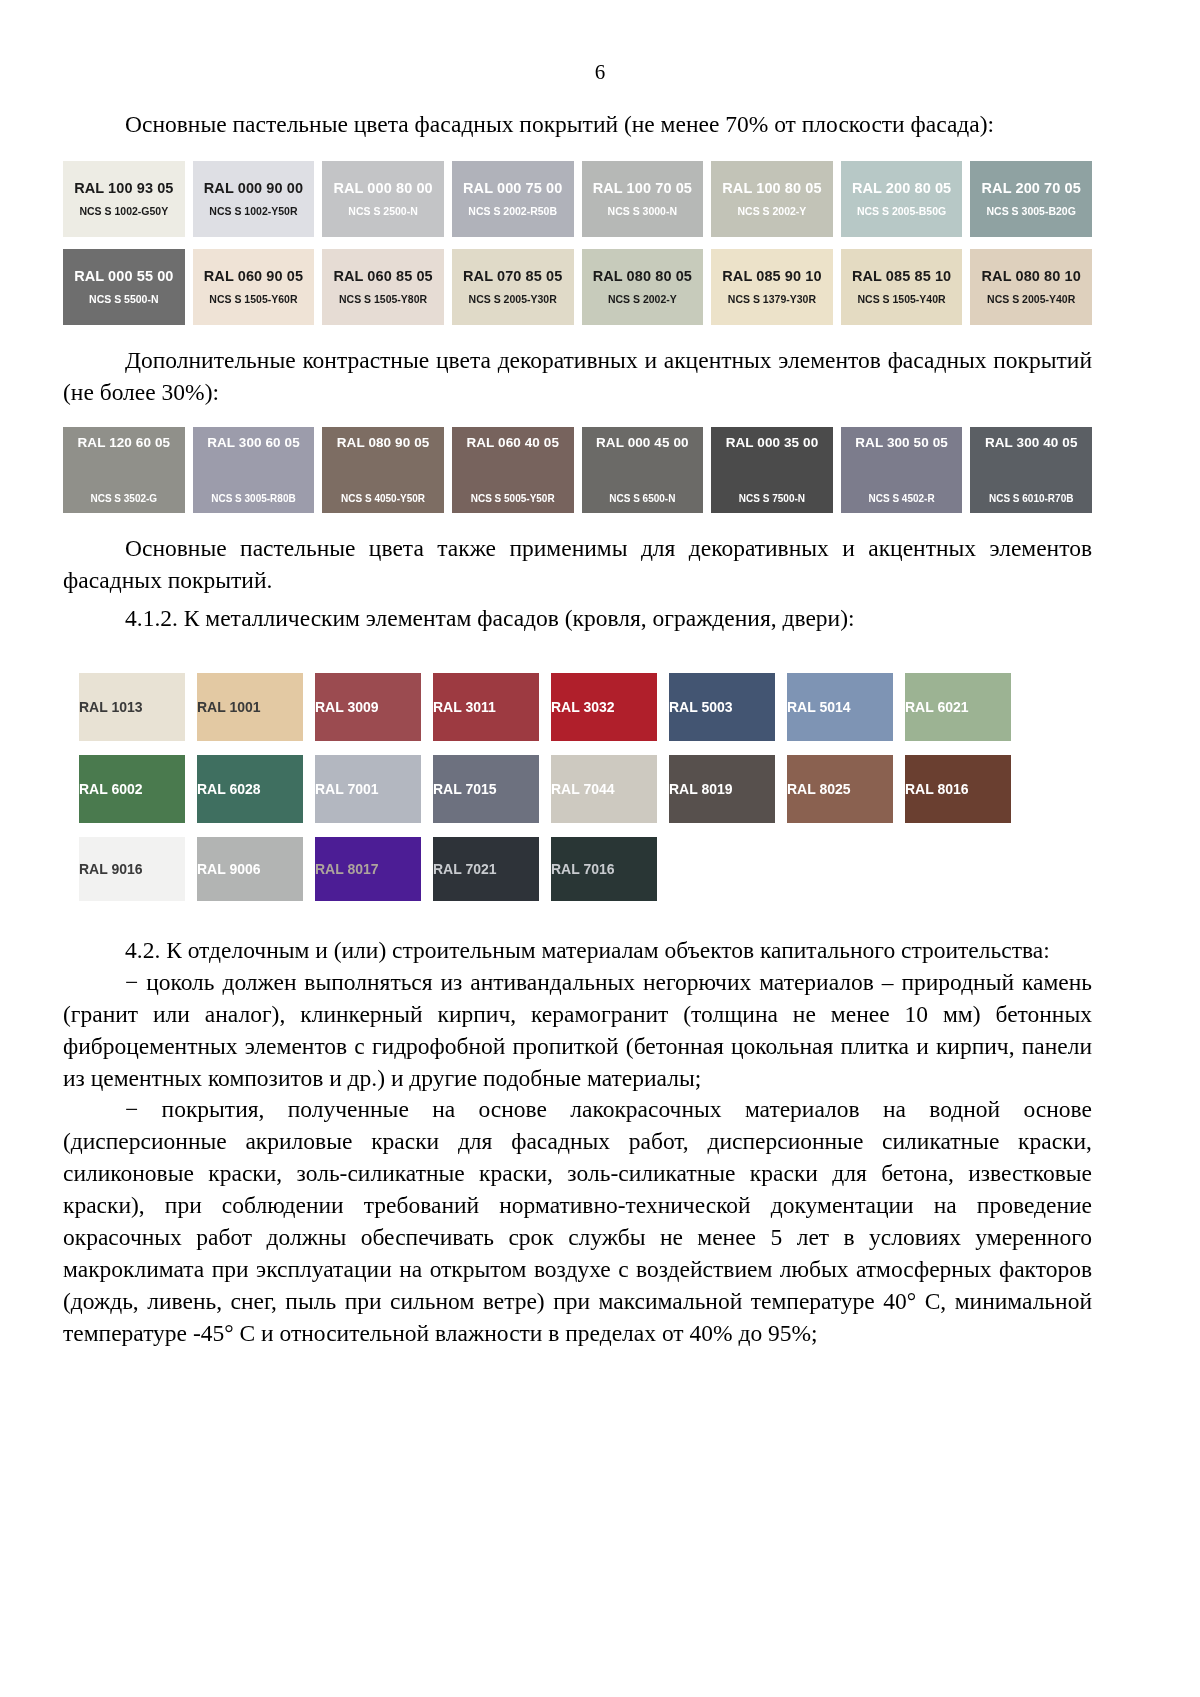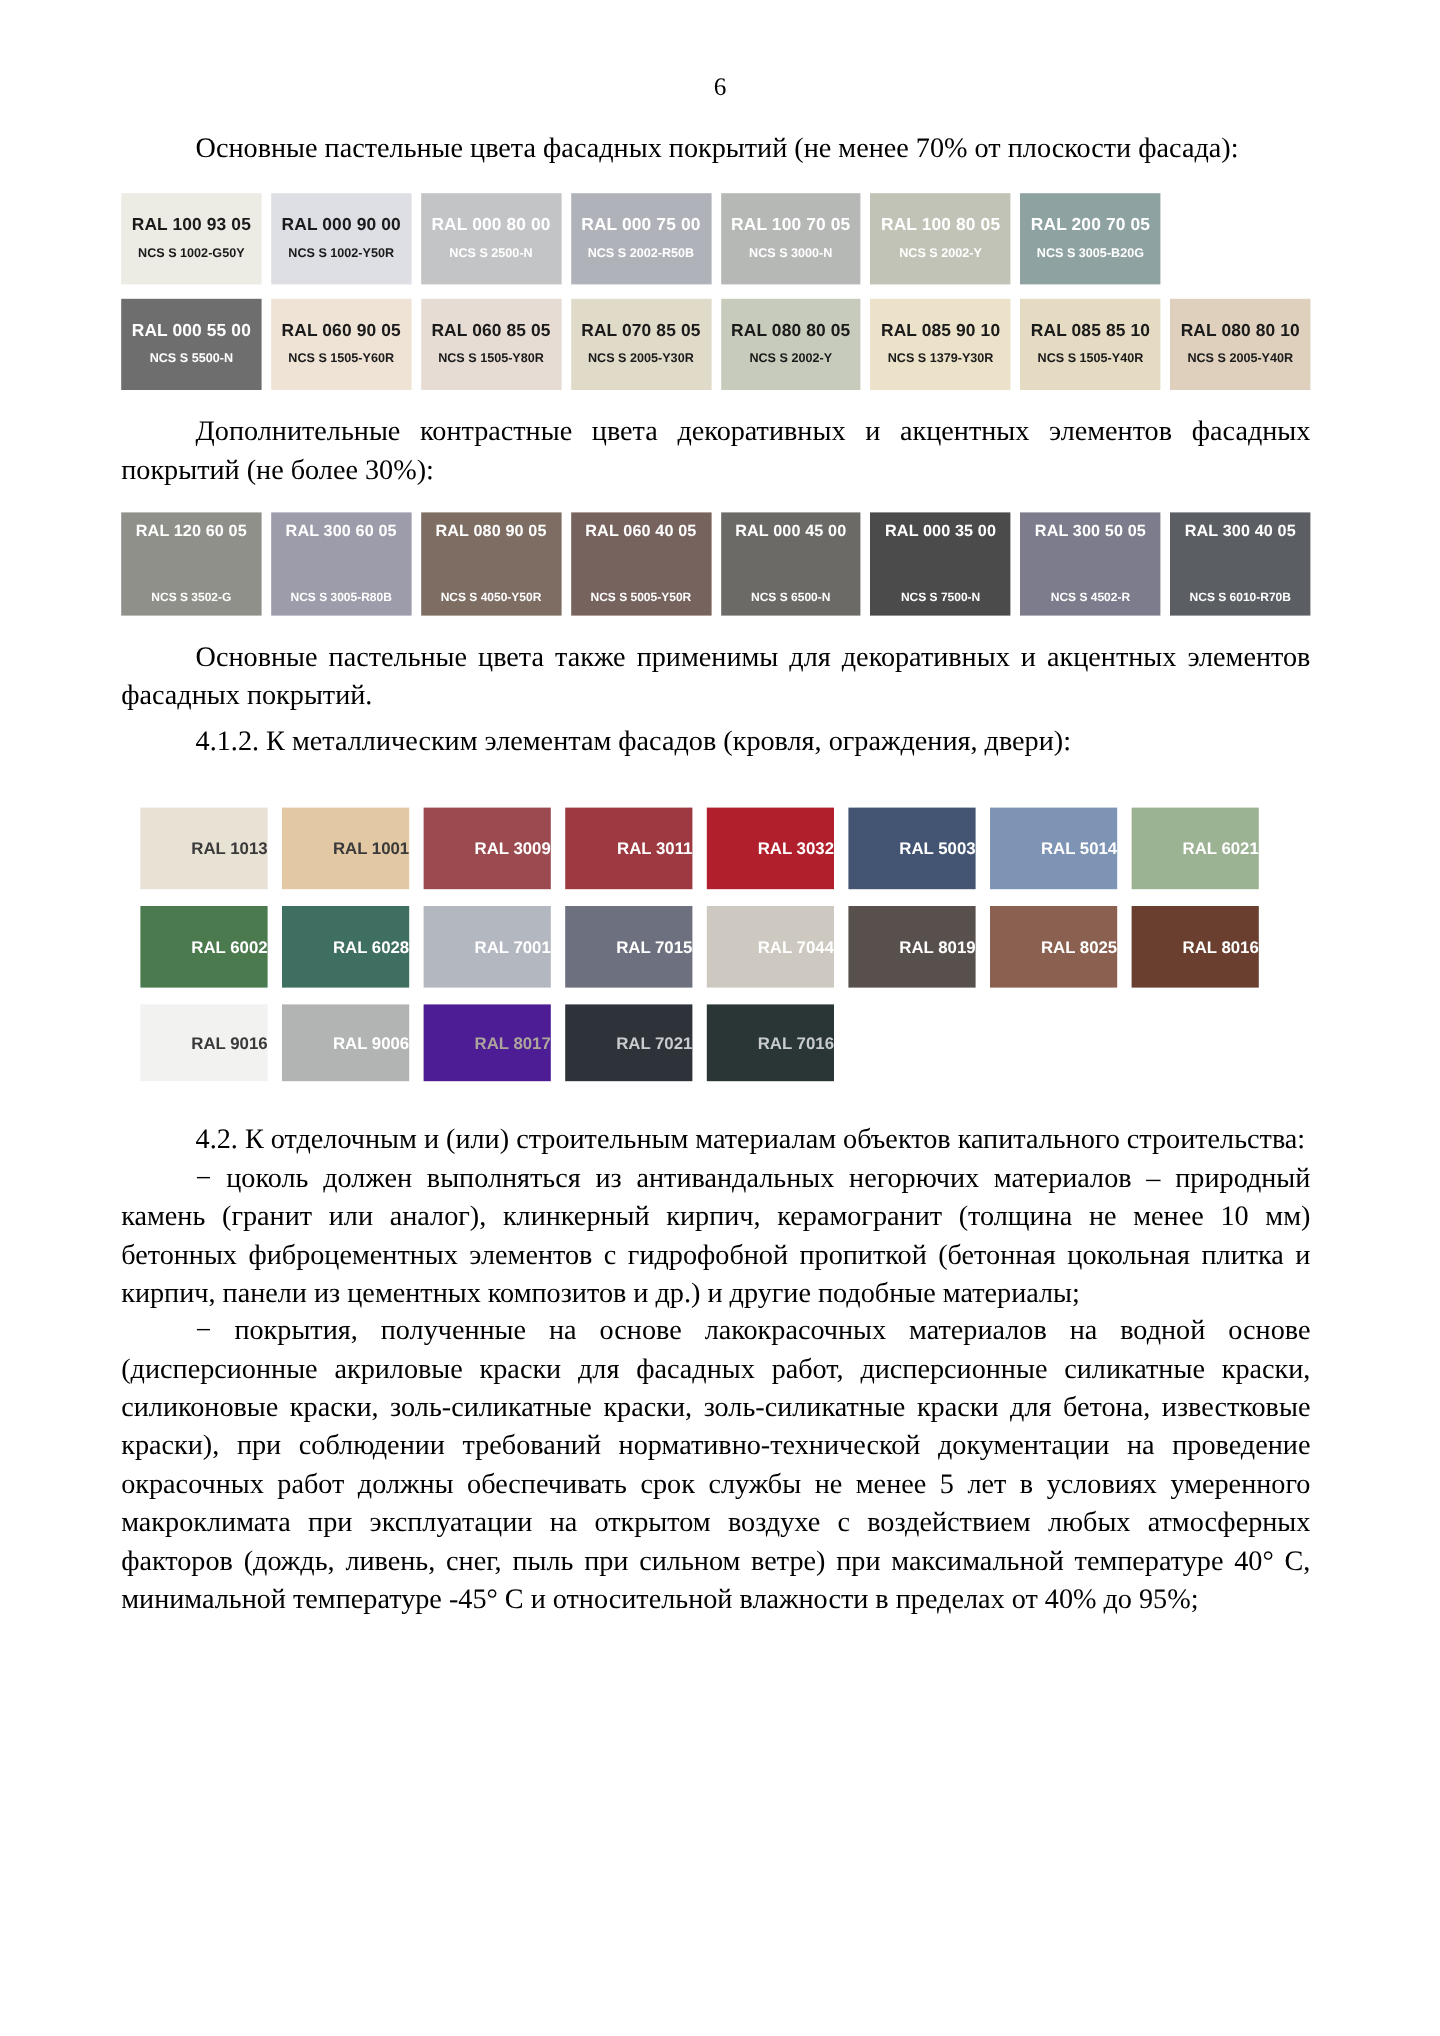--- a/index.html
+++ b/index.html
@@ -24,21 +24,21 @@
     position: relative;
   }
   .page-number {
     text-align: center;
     font-size: 21px;
     font-family: "Liberation Serif", serif;
     padding-top: 62px;
     line-height: 1;
   }
   .content {
-    padding: 0 108px 0 101px;
+    padding: 0 108px 0 63px;
   }
   p.body-text {
     font-size: 23.5px;
     line-height: 1.36;
     margin: 0;
     text-align: justify;
     text-justify: inter-word;
     hyphens: none;
   }
   p.indent {
@@ -93,21 +93,21 @@
     display: grid;
     grid-template-columns: repeat(8, 106px);
     column-gap: 12px;
     row-gap: 14px;
     padding-left: 12px;
   }
   .metal-swatch {
     height: 68px;
     display: flex;
     align-items: center;
-    justify-content: flex-end;
+    justify-content: flex-start;
     box-sizing: border-box;
   }
   .metal-swatch span {
     font-family: "Liberation Sans", sans-serif;
     font-size: 14px;
     font-weight: 700;
     white-space: nowrap;
   }
   .metal-row3 .metal-swatch { height: 64px; }
 </style>
@@ -144,20 +144,24 @@
         <span class="ncs">NCS S 2002-R50B</span>
       </div>
       <div class="swatch" style="background:#b6b8b6;color:#ffffff">
         <span class="ral">RAL 100 70 05</span>
         <span class="ncs">NCS S 3000-N</span>
       </div>
       <div class="swatch" style="background:#c2c3b7;color:#ffffff">
         <span class="ral">RAL 100 80 05</span>
         <span class="ncs">NCS S 2002-Y</span>
       </div>
+      <div class="swatch" style="background:#b7c8c6;color:#ffffff">
+        <span class="ral">RAL 200 80 05</span>
+        <span class="ncs">NCS S 2005-B50G</span>
+      </div>
       <div class="swatch" style="background:#8fa2a2;color:#ffffff">
         <span class="ral">RAL 200 70 05</span>
         <span class="ncs">NCS S 3005-B20G</span>
       </div>
     </div>
 
     <div style="height:12px"></div>
 
     <div class="palette pastel">
       <div class="swatch" style="background:#6e6e6e;color:#ffffff">

